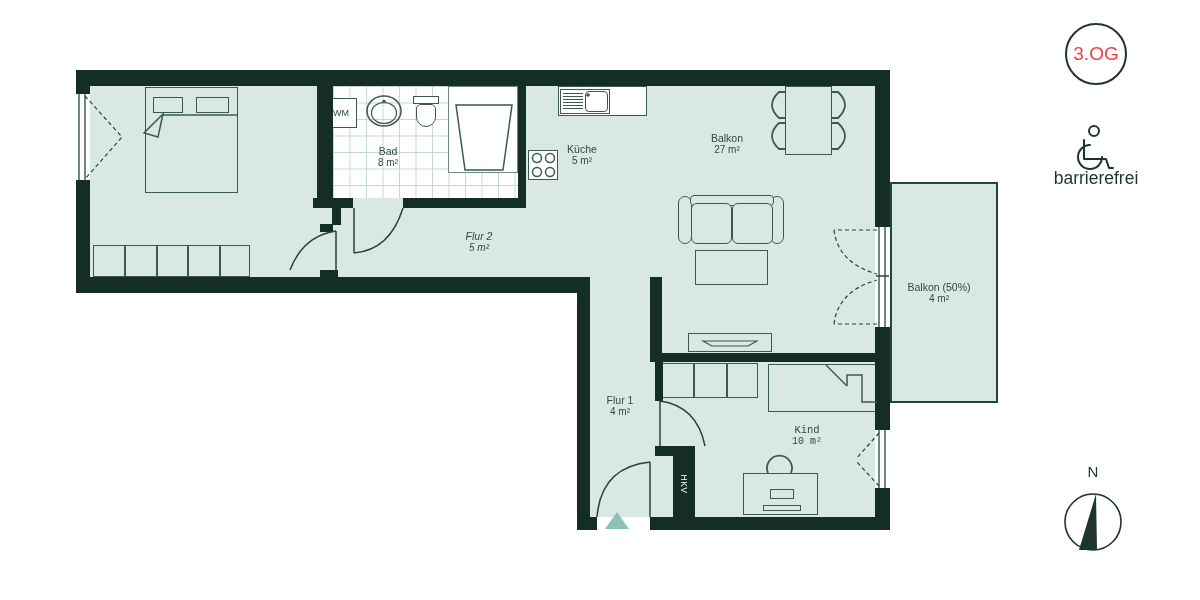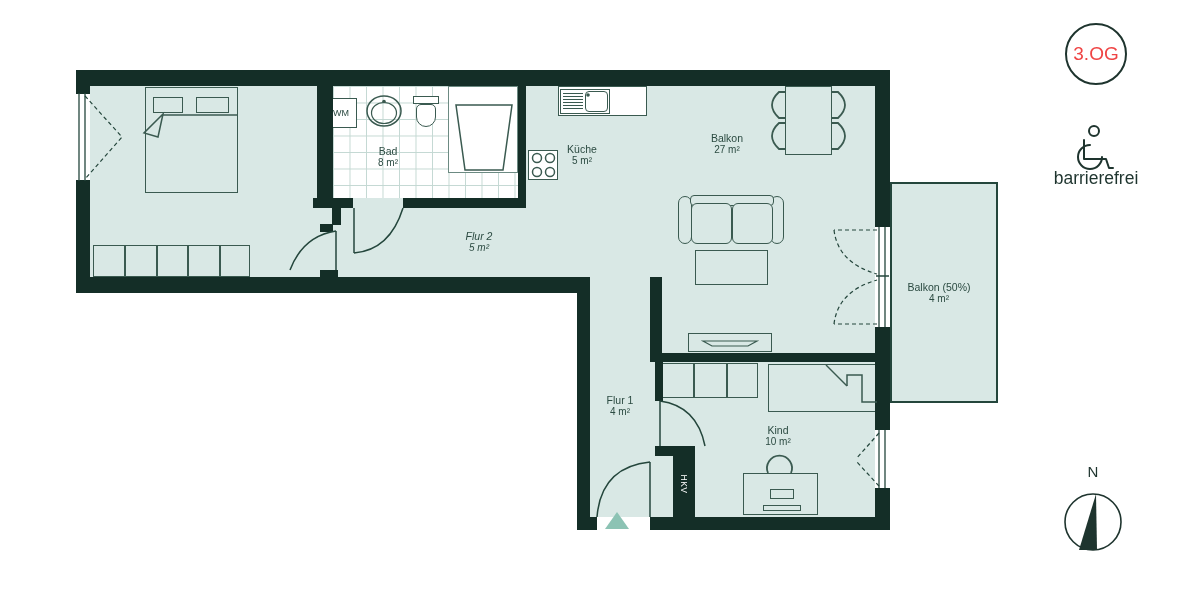--- a/index.html
+++ b/index.html
@@ -200,21 +200,21 @@
     <div class="room-area">27 m²</div>
   </div>
   <div class="room-label" style="left:419px;top:230px;font-style:italic;">
     <div class="room-name">Flur 2</div>
     <div class="room-area">5 m²</div>
   </div>
   <div class="room-label" style="left:560px;top:394px;">
     <div class="room-name">Flur 1</div>
     <div class="room-area">4 m²</div>
   </div>
-  <div class="room-label" style="left:718px;top:424px;">
+  <div class="room-label" style="left:747px;top:424px;font-family:Liberation Mono, monospace;">
     <div class="room-name">Kind</div>
     <div class="room-area">10 m²</div>
   </div>
   <div class="room-label" style="left:879px;top:281px;">
     <div class="room-name">Balkon (50%)</div>
     <div class="room-area">4 m²</div>
   </div>
 
   <div class="wm">WM</div>
   <div class="hkv">HKV</div>

